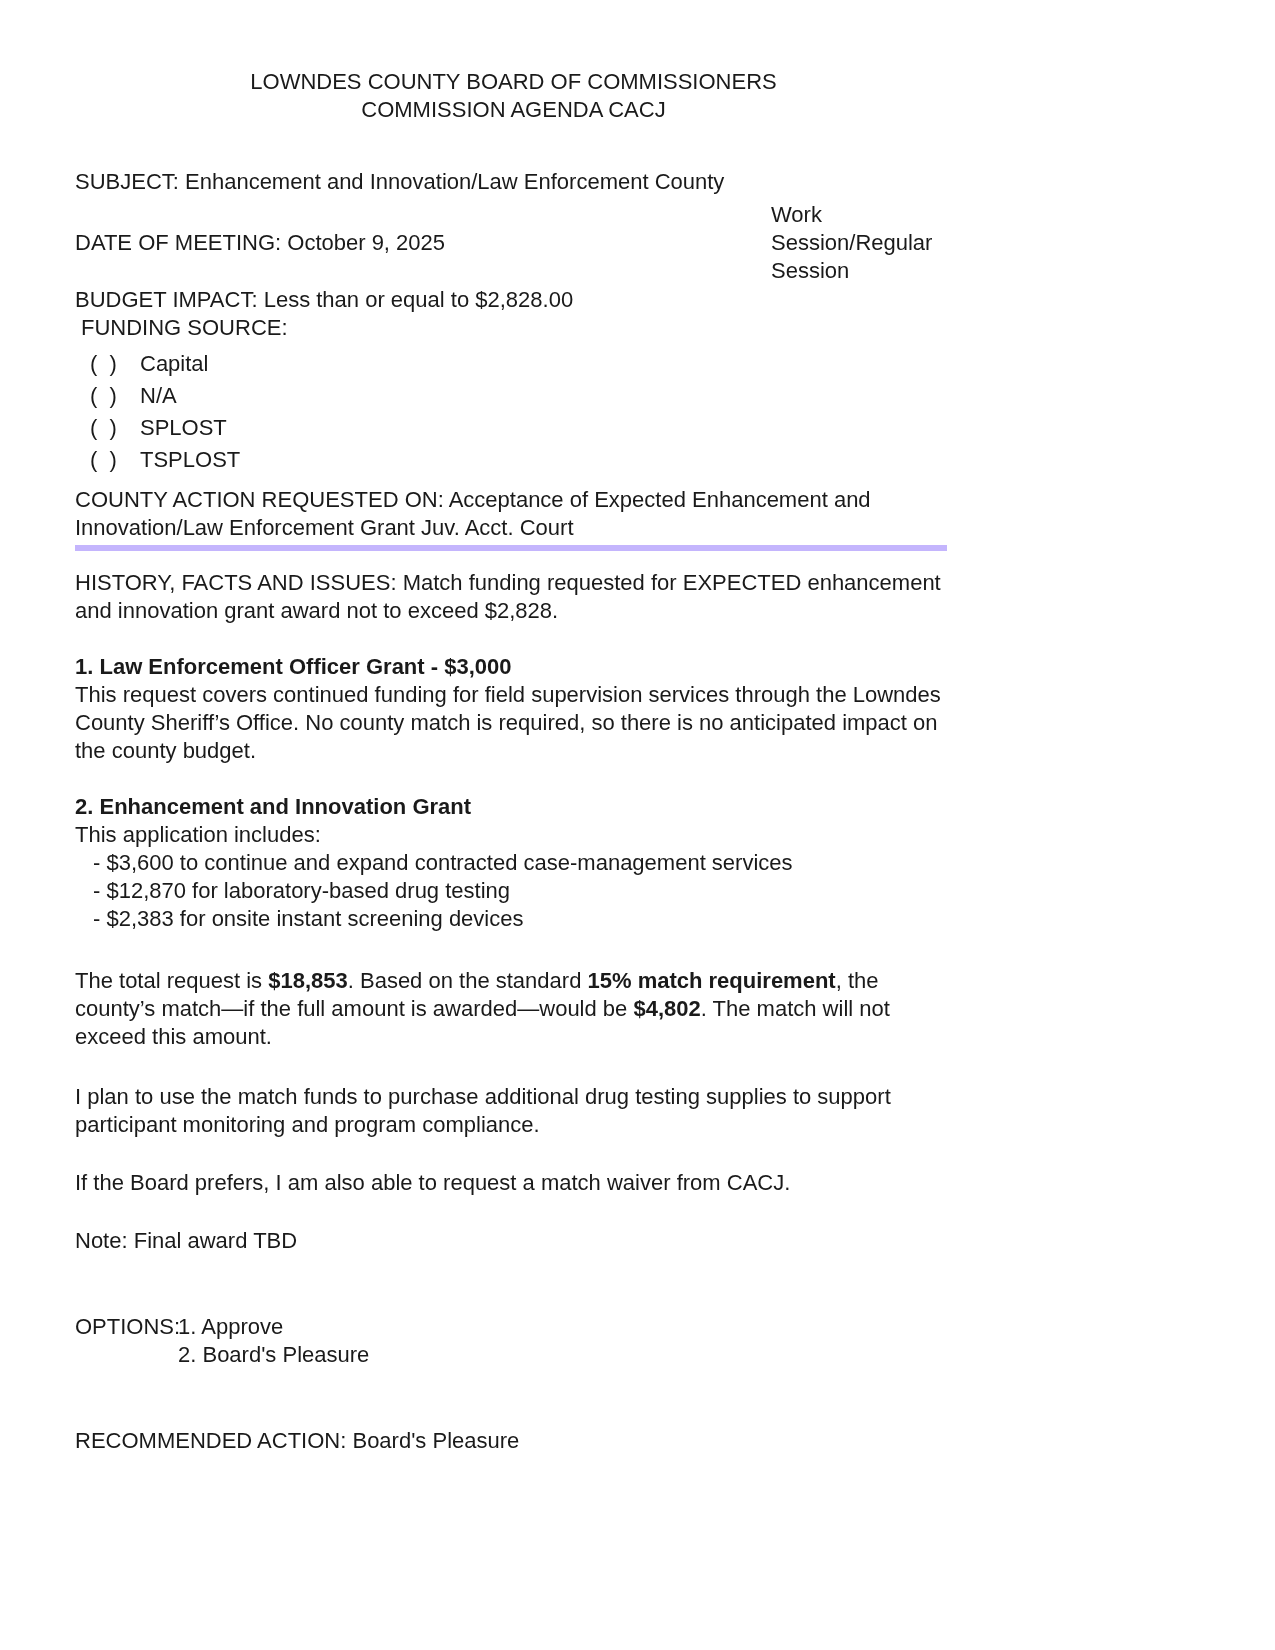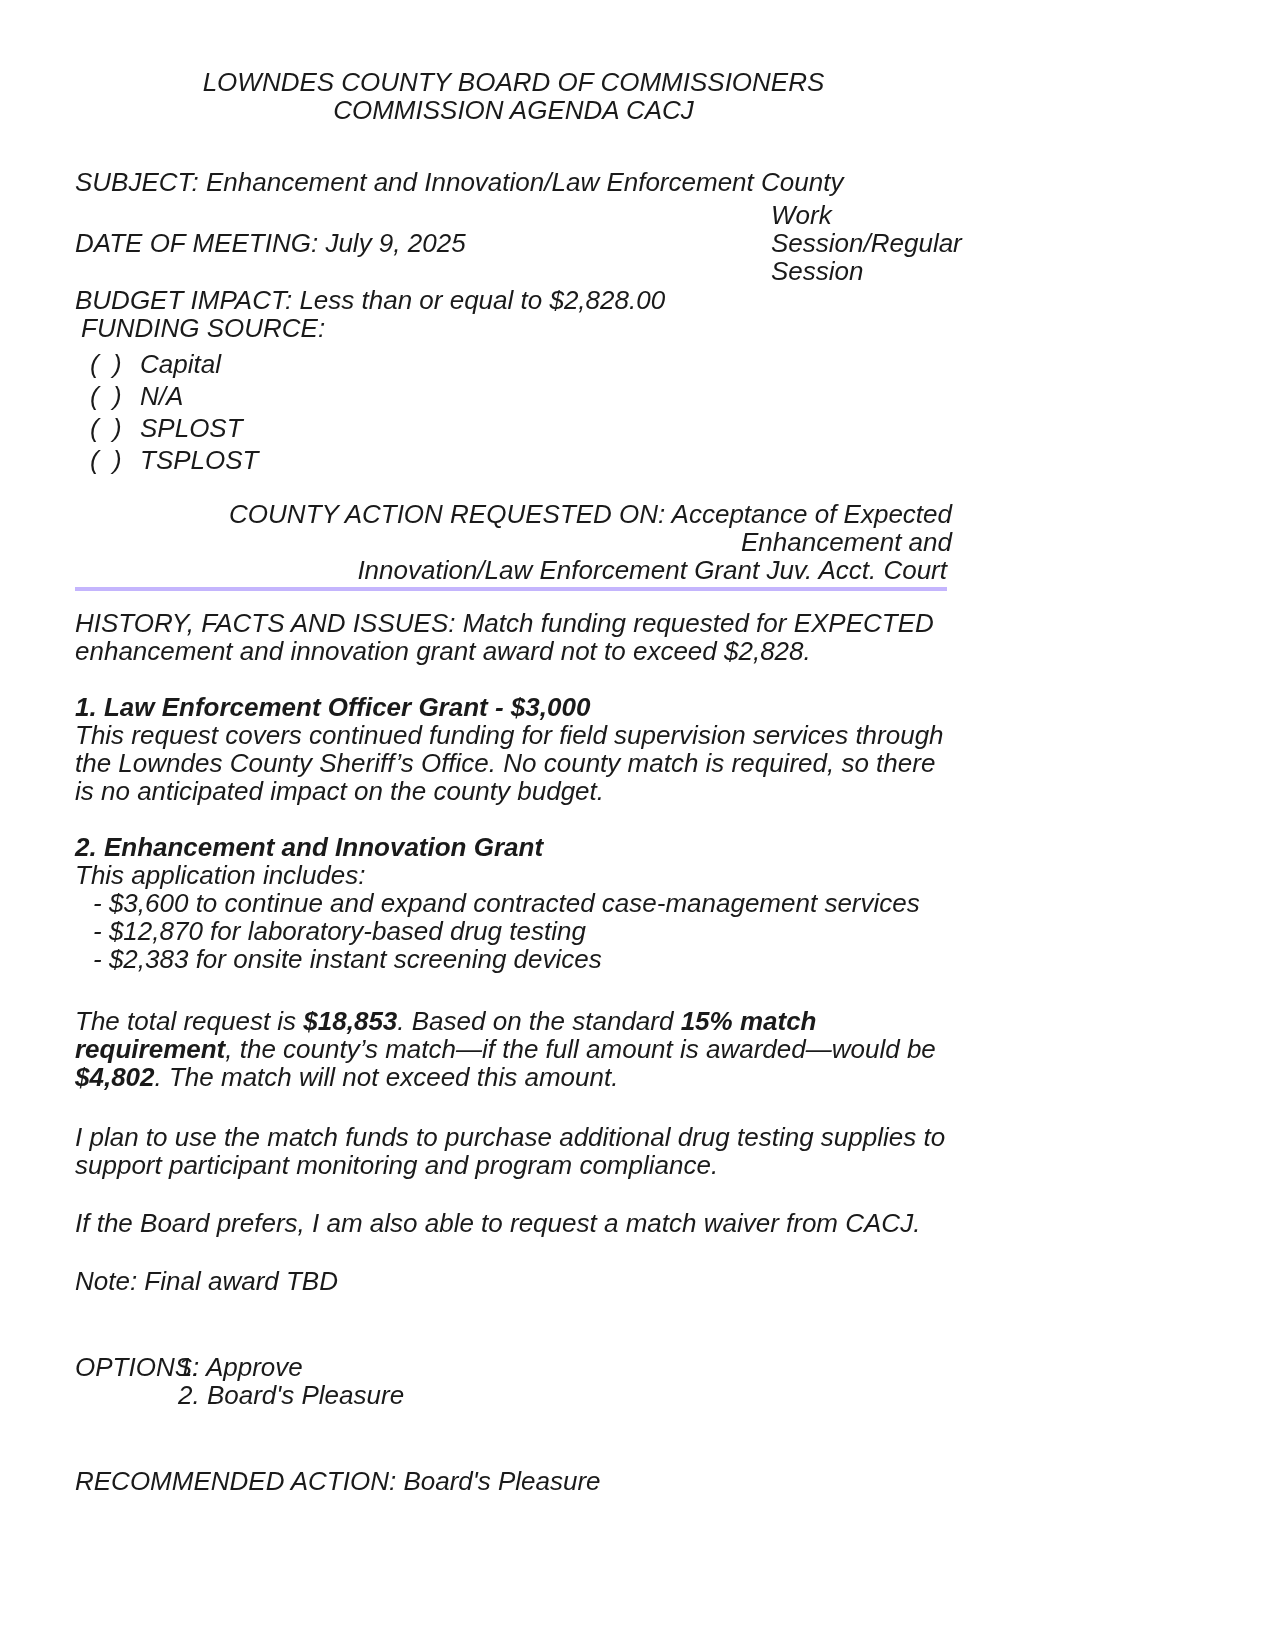--- a/index.html
+++ b/index.html
@@ -4,39 +4,38 @@
 <style>
   html, body { margin: 0; padding: 0; background: #ffffff; }
   .page {
     position: relative;
     width: 1027px;
     height: 1650px;
     box-sizing: border-box;
     padding: 68px 75px 0 75px;
     background: #ffffff;
     font-family: "Liberation Sans", sans-serif;
-    font-size: 26px;
+    font-size: 22px;
     line-height: 28px;
     color: #1a1a1a;
     overflow: hidden;
-    font-style: italic;
   }
   p { margin: 0; }
   .b { font-weight: bold; }
   .title-block { text-align: center; }
   .meta { position: relative; margin-top: 44px; }
   .subject { margin-bottom: 33px; }
   .session { position: absolute; left: 696px; top: 33px; line-height: 28px; }
   .date { margin-bottom: 29px; }
   .funding-label { padding-left: 6px; }
   ul.funding-list { list-style: none; margin: 6px 0 0 0; padding: 0 0 0 15px; }
   ul.funding-list li { line-height: 32px; }
   .cb-box { display: inline-block; width: 50px; white-space: pre; }
-  .county-action { margin-top: 24px; text-align: right; }
-  .ca-underline { width: 872px; border-bottom: 4px solid #c4b5fd; padding-bottom: 3px; }
+  .county-action { margin-top: 10px; }
+  .ca-underline { width: 872px; border-bottom: 6px solid #c4b5fd; padding-bottom: 3px; }
   .history { margin-top: 18px; }
   .section { margin-top: 28px; }
   ul.grant-items { list-style: none; margin: 0; padding: 0 0 0 18px; }
   ul.grant-items li { line-height: 28px; }
   .total-request { margin-top: 34px; }
   .match-funds { margin-top: 32px; }
   .waiver { margin-top: 30px; }
   .note { margin-top: 30px; }
   .options { display: flex; margin-top: 58px; }
   .options-label { width: 103px; flex: none; }
@@ -52,21 +51,21 @@
     <p>COMMISSION AGENDA CACJ</p>
   </div>
 
   <div class="meta">
     <p class="subject">SUBJECT: Enhancement and Innovation/Law Enforcement County</p>
     <div class="session">
       <p>Work</p>
       <p>Session/Regular</p>
       <p>Session</p>
     </div>
-    <p class="date">DATE OF MEETING: July 9, 2025</p>
+    <p class="date">DATE OF MEETING: October 9, 2025</p>
     <p class="budget">BUDGET IMPACT: Less than or equal to $2,828.00</p>
     <p class="funding-label">FUNDING SOURCE:</p>
   </div>
 
   <ul class="funding-list">
     <li>
       <span class="cb-box">(  )</span><span>Capital</span>
     </li>
     <li>
       <span class="cb-box">(  )</span><span>N/A</span>

